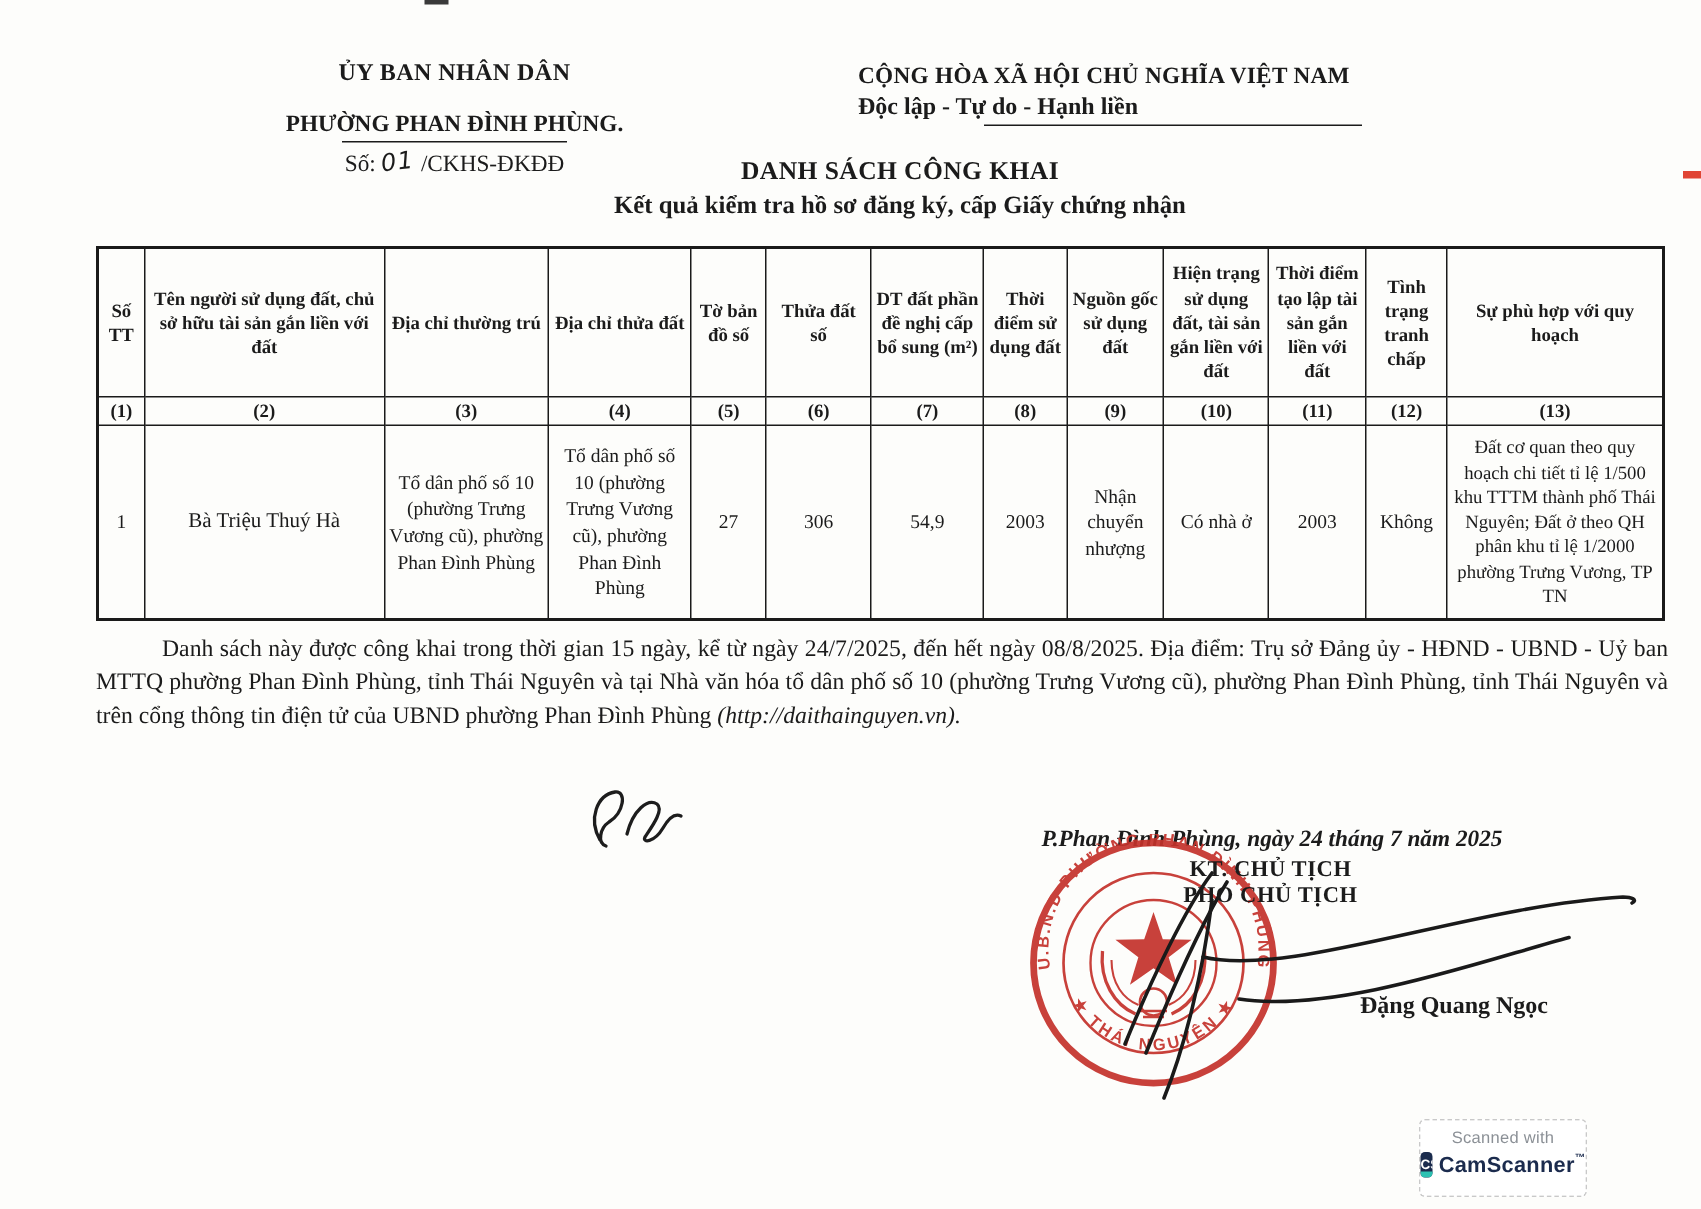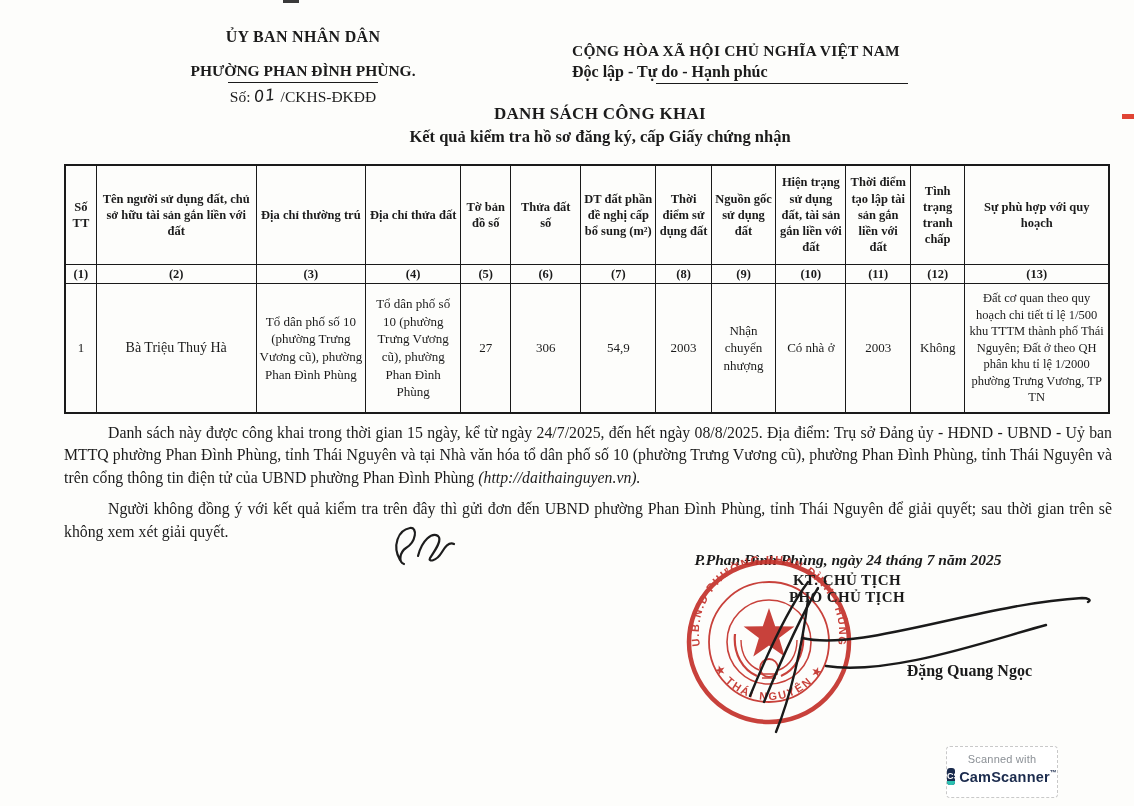--- a/index.html
+++ b/index.html
@@ -2,21 +2,21 @@
 <html><head>
 <meta charset="utf-8">
 <style>
   html,body{margin:0;padding:0;background:#e8e8e8;}
   .page{
     position:relative;width:1134px;height:806px;background:#fdfdfb;
     font-family:"Liberation Serif", serif;color:#1b1b1b;overflow:hidden;
     margin:0 auto;
   }
   
-  .hdr-left{position:absolute;left:158px;top:28px;width:290px;text-align:center;}
+  .hdr-left{position:absolute;left:158px;top:40px;width:290px;text-align:center;}
   .hdr-left .l1{font-weight:bold;font-size:16px;letter-spacing:.3px;}
   .hdr-left .l2{font-weight:bold;font-size:15.5px;margin-top:16px;}
   .hdr-left .rule{width:150px;border-bottom:1.5px solid #1b1b1b;margin:2px auto 4px auto;}
   .hdr-left .so{font-size:15.5px;margin-top:2px;}
   .hand{display:inline-block;font-family:"DejaVu Sans",sans-serif;font-style:italic;
         font-size:16px;transform:rotate(-7deg) translateY(-1px);letter-spacing:1px;}
   .hdr-right{position:absolute;left:572px;top:42px;width:420px;text-align:left;}
   .hdr-right .l1{font-weight:bold;font-size:15.5px;letter-spacing:.2px;}
   .hdr-right .l2{font-weight:bold;font-size:16px;margin-top:3px;}
   .hdr-right .rule{width:252px;border-bottom:1.6px solid #1b1b1b;margin:2px auto 0 auto;}
@@ -81,21 +81,21 @@
     <div class="rule"></div>
     <div class="so">
       <span>Số:</span>
       <span class="hand">01</span>
       <span>/CKHS-ĐKĐĐ</span>
     </div>
   </div>
 
   <div class="hdr-right">
     <div class="l1">CỘNG HÒA XÃ HỘI CHỦ NGHĨA VIỆT NAM</div>
-    <div class="l2">Độc lập - Tự do - Hạnh phúc</div>
+    <div class="l2">Độc lập - Tự do - Hạnh liền</div>
     <div class="rule"></div>
   </div>
 
   <div class="doc-title">
     <div class="t1">DANH SÁCH CÔNG KHAI</div>
     <div class="t2">Kết quả kiểm tra hồ sơ đăng ký, cấp Giấy chứng nhận</div>
   </div>
 
   <table class="doc">
     <colgroup>
@@ -157,21 +157,20 @@
       <td>Có nhà ở</td>
       <td>2003</td>
       <td>Không</td>
       <td class="c13">Đất cơ quan theo quy hoạch chi tiết tỉ lệ 1/500 khu TTTM thành phố Thái Nguyên; Đất ở theo QH phân khu tỉ lệ 1/2000 phường Trưng Vương, TP TN</td>
     </tr>
     </tbody>
   </table>
 
   <div class="body-text">
     <p><span>Danh sách này được công khai trong thời gian 15 ngày, kể từ ngày 24/7/2025, đến hết ngày 08/8/2025. Địa điểm: Trụ sở Đảng ủy - HĐND - UBND - Uỷ ban MTTQ phường Phan Đình Phùng, tỉnh Thái Nguyên và tại Nhà văn hóa tổ dân phố số 10 (phường Trưng Vương cũ), phường Phan Đình Phùng, tỉnh Thái Nguyên và trên cổng thông tin điện tử của UBND phường Phan Đình Phùng </span><span class="url-it">(http://daithainguyen.vn).</span></p>
-    <p>Người không đồng ý với kết quả kiểm tra trên đây thì gửi đơn đến UBND phường Phan Đình Phùng, tỉnh Thái Nguyên để giải quyết; sau thời gian trên sẽ không xem xét giải quyết.</p>
   </div>
 
   <svg class="initial-squiggle" width="70" height="55" viewBox="0 0 70 55">
     <path d="M12,42 C4,28 10,12 22,10 C30,9 28,24 18,30 C12,34 10,44 16,46 M30,38 C34,22 44,14 50,18 C55,22 46,34 42,40 C40,44 48,44 54,34 C58,27 62,24 66,26" fill="none" stroke="#1d1d1d" stroke-width="2.2" stroke-linecap="round"></path>
   </svg>
 
   <div class="date-line">P.Phan Đình Phùng, ngày 24 tháng 7 năm 2025</div>
   <div class="sig-titles">
     <div class="s1">KT. CHỦ TỊCH</div>
     <div class="s2">PHÓ CHỦ TỊCH</div>

